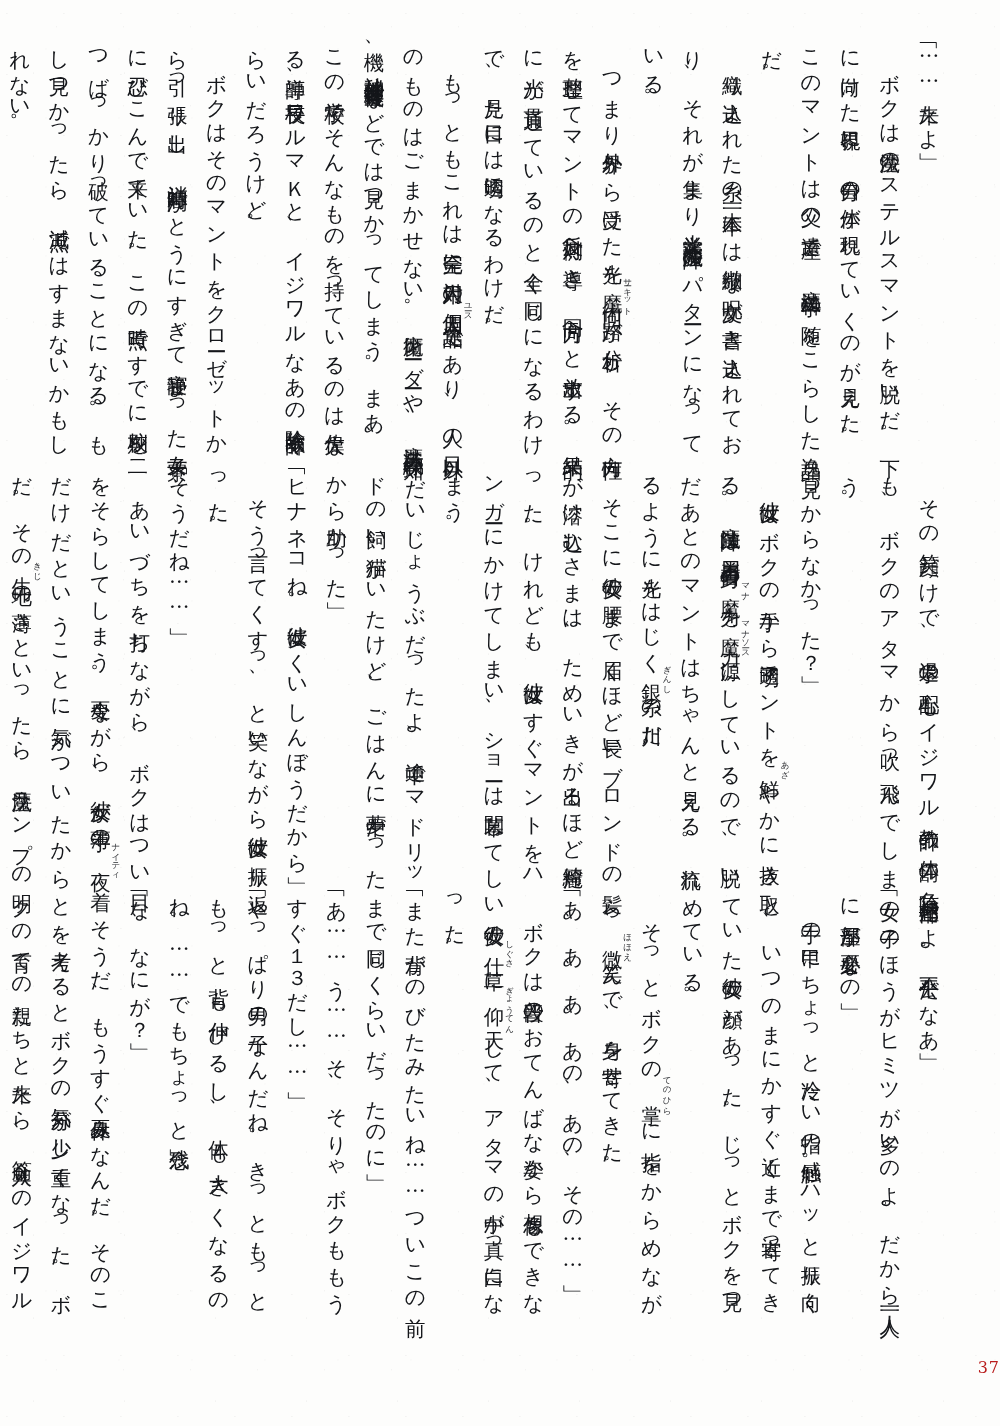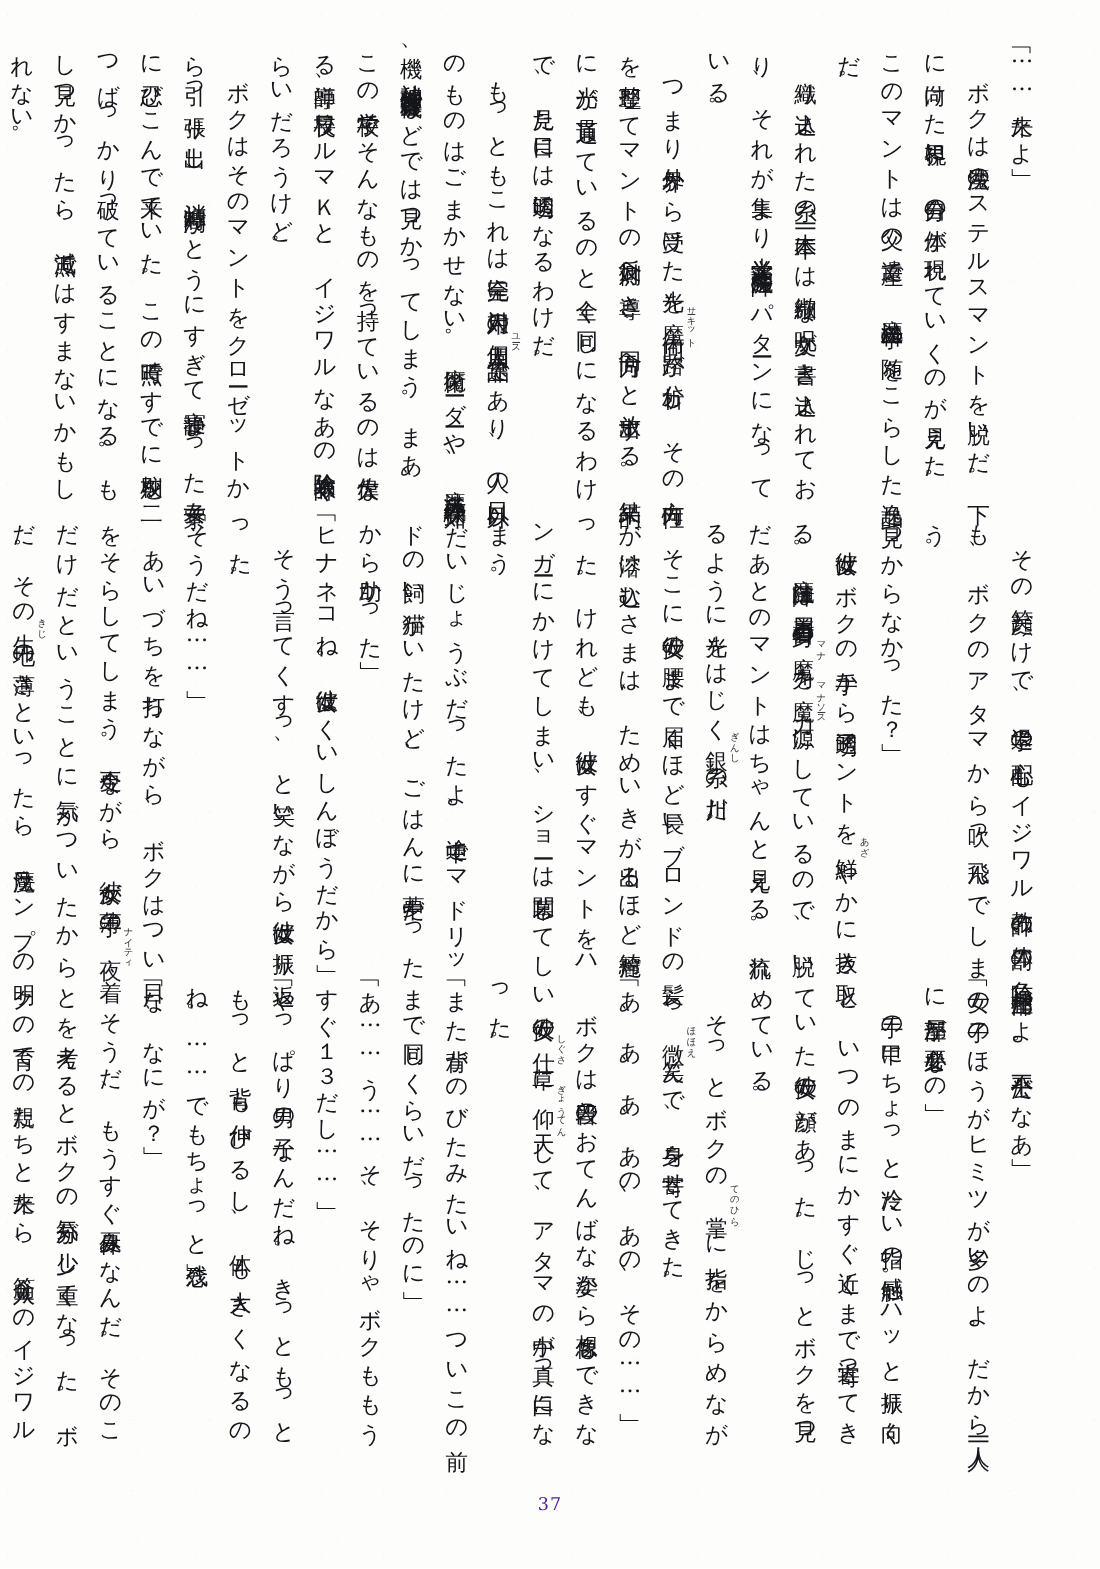--- a/index.html
+++ b/index.html
@@ -76,24 +76,24 @@
     letter-spacing: 0px;
     line-height: 1;
     color: #2a2c30;
   }
 
   .folio {
     position: absolute;
     left: 0;
     right: 0;
     top: 1358px;
-    text-align: center;
+    text-align: right;
     font-size: 16px;
     letter-spacing: 1px;
-    color: #4c1d95;
+    color: #b91c1c;
     font-family: "DejaVu Serif", "Liberation Serif", serif;
   }
 
   
   .grain {
     position: absolute;
     inset: 0;
     pointer-events: none;
     opacity: 0.035;
     background-image:

